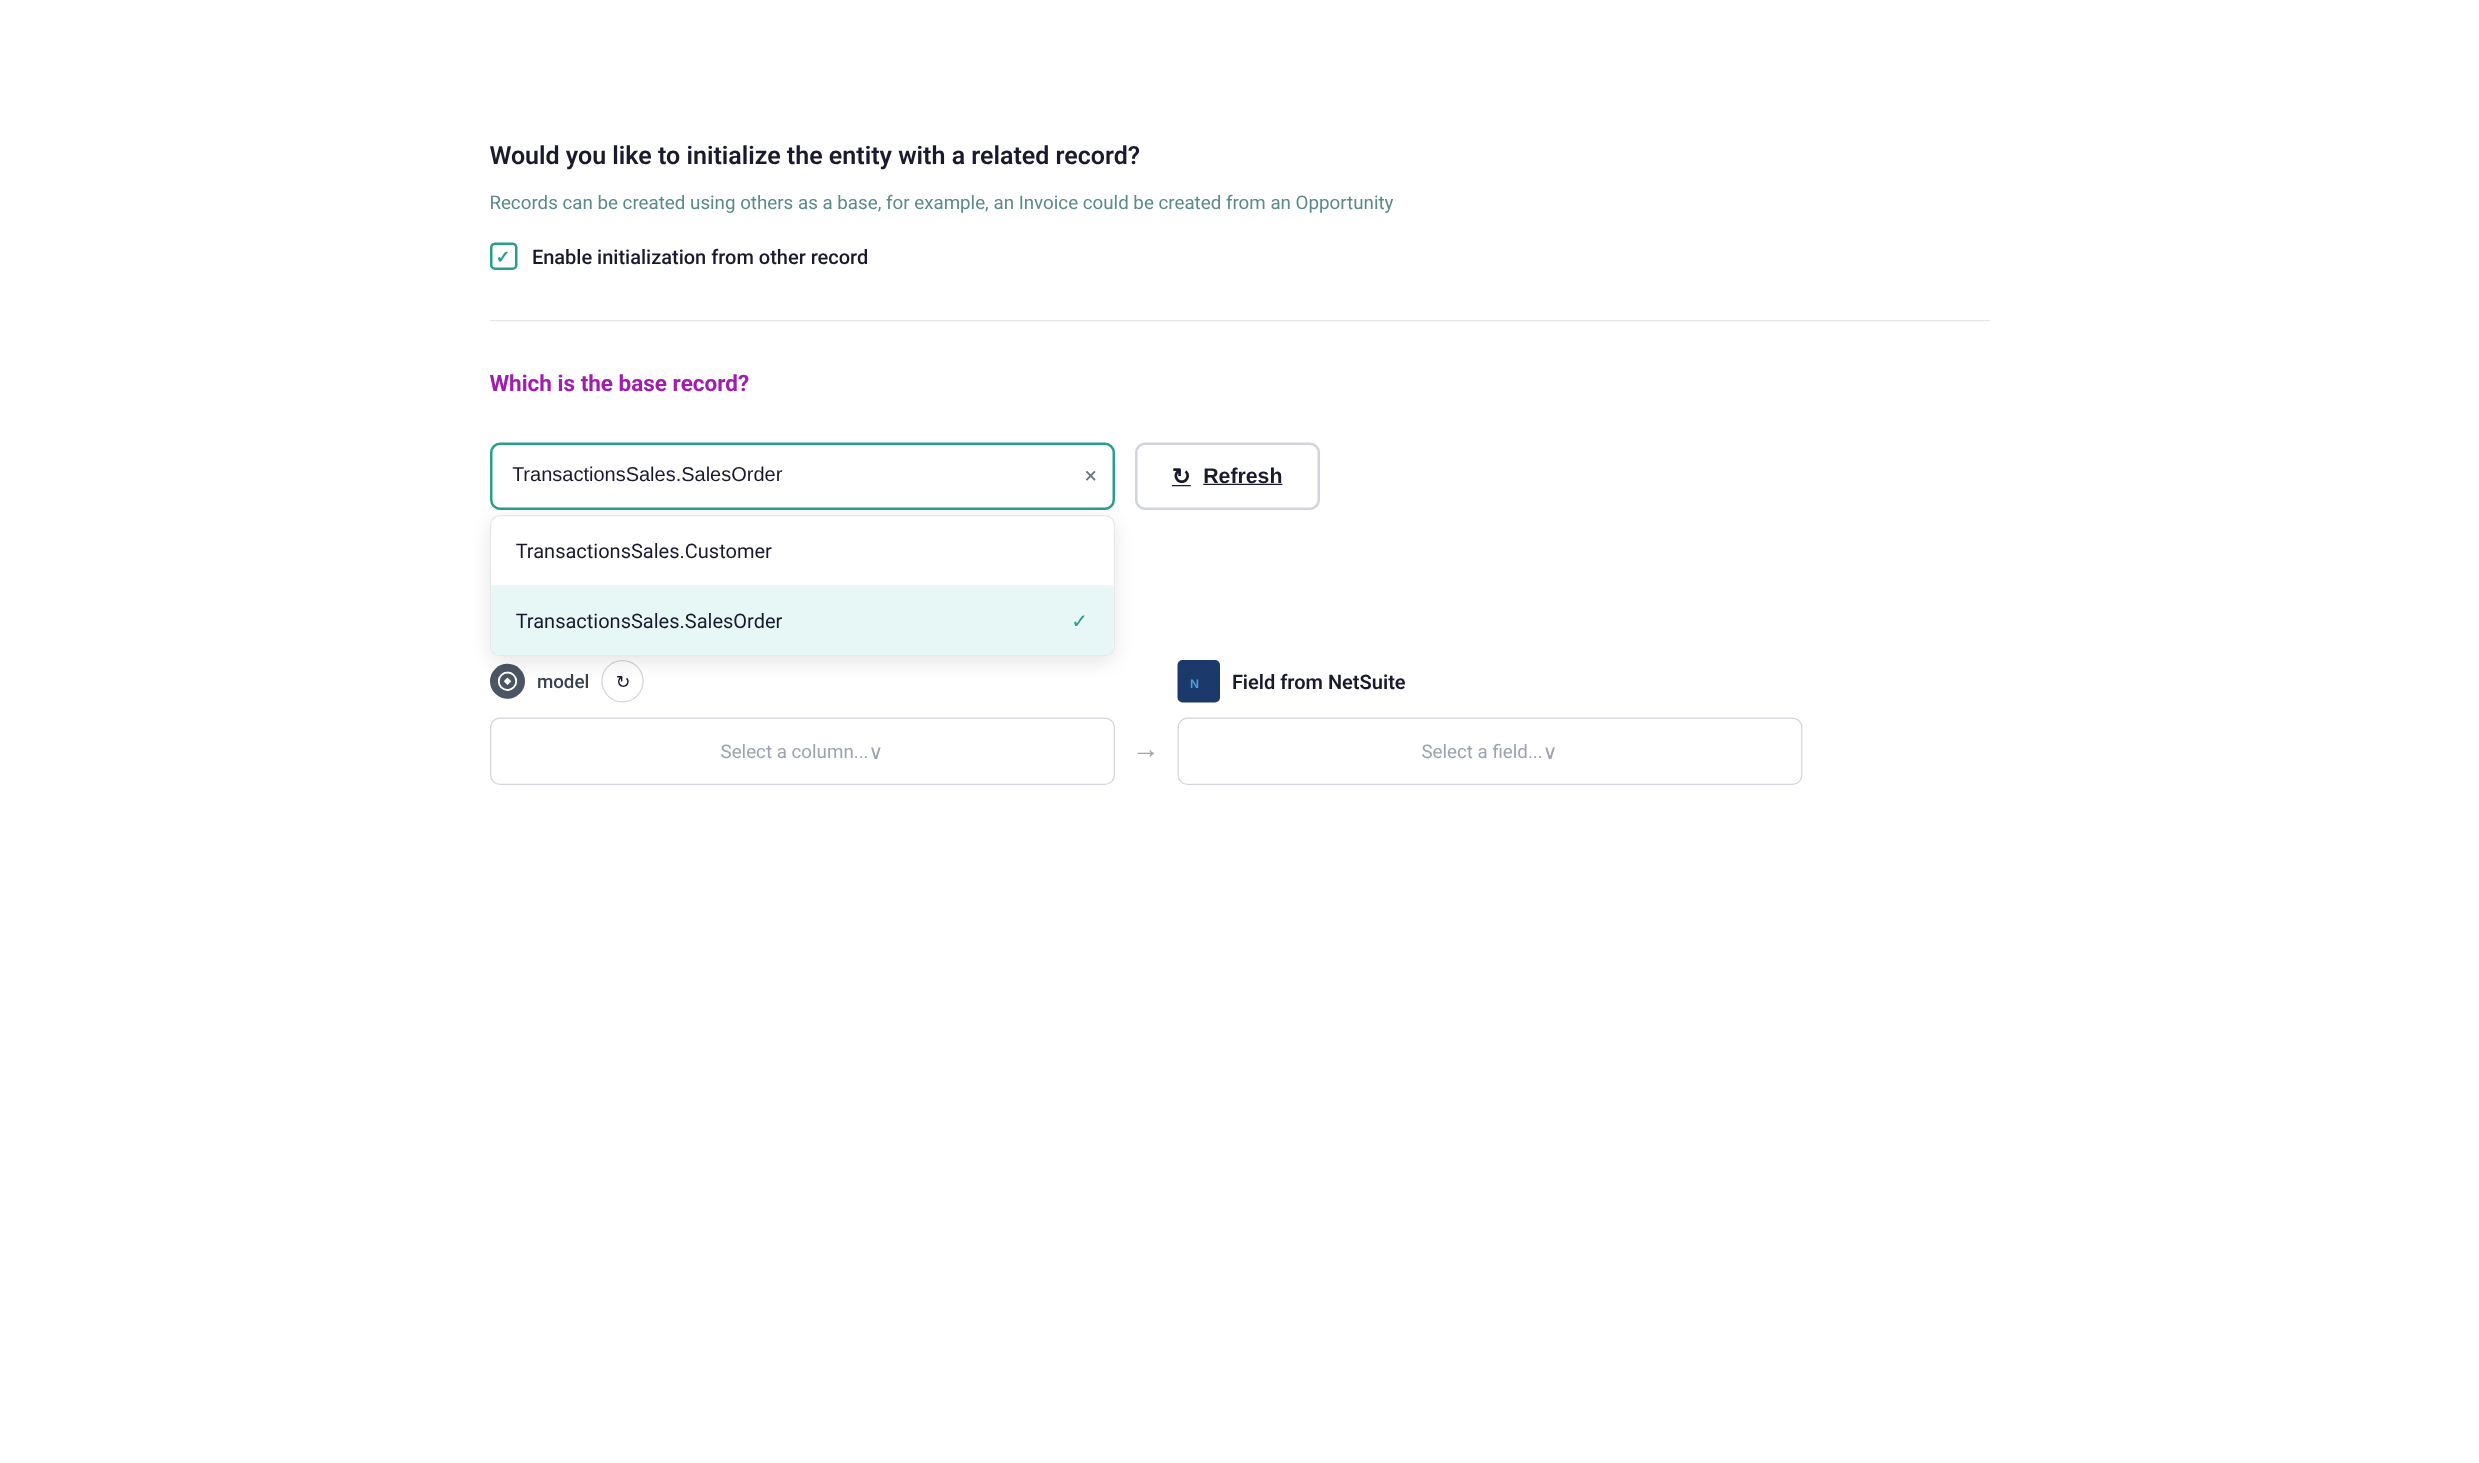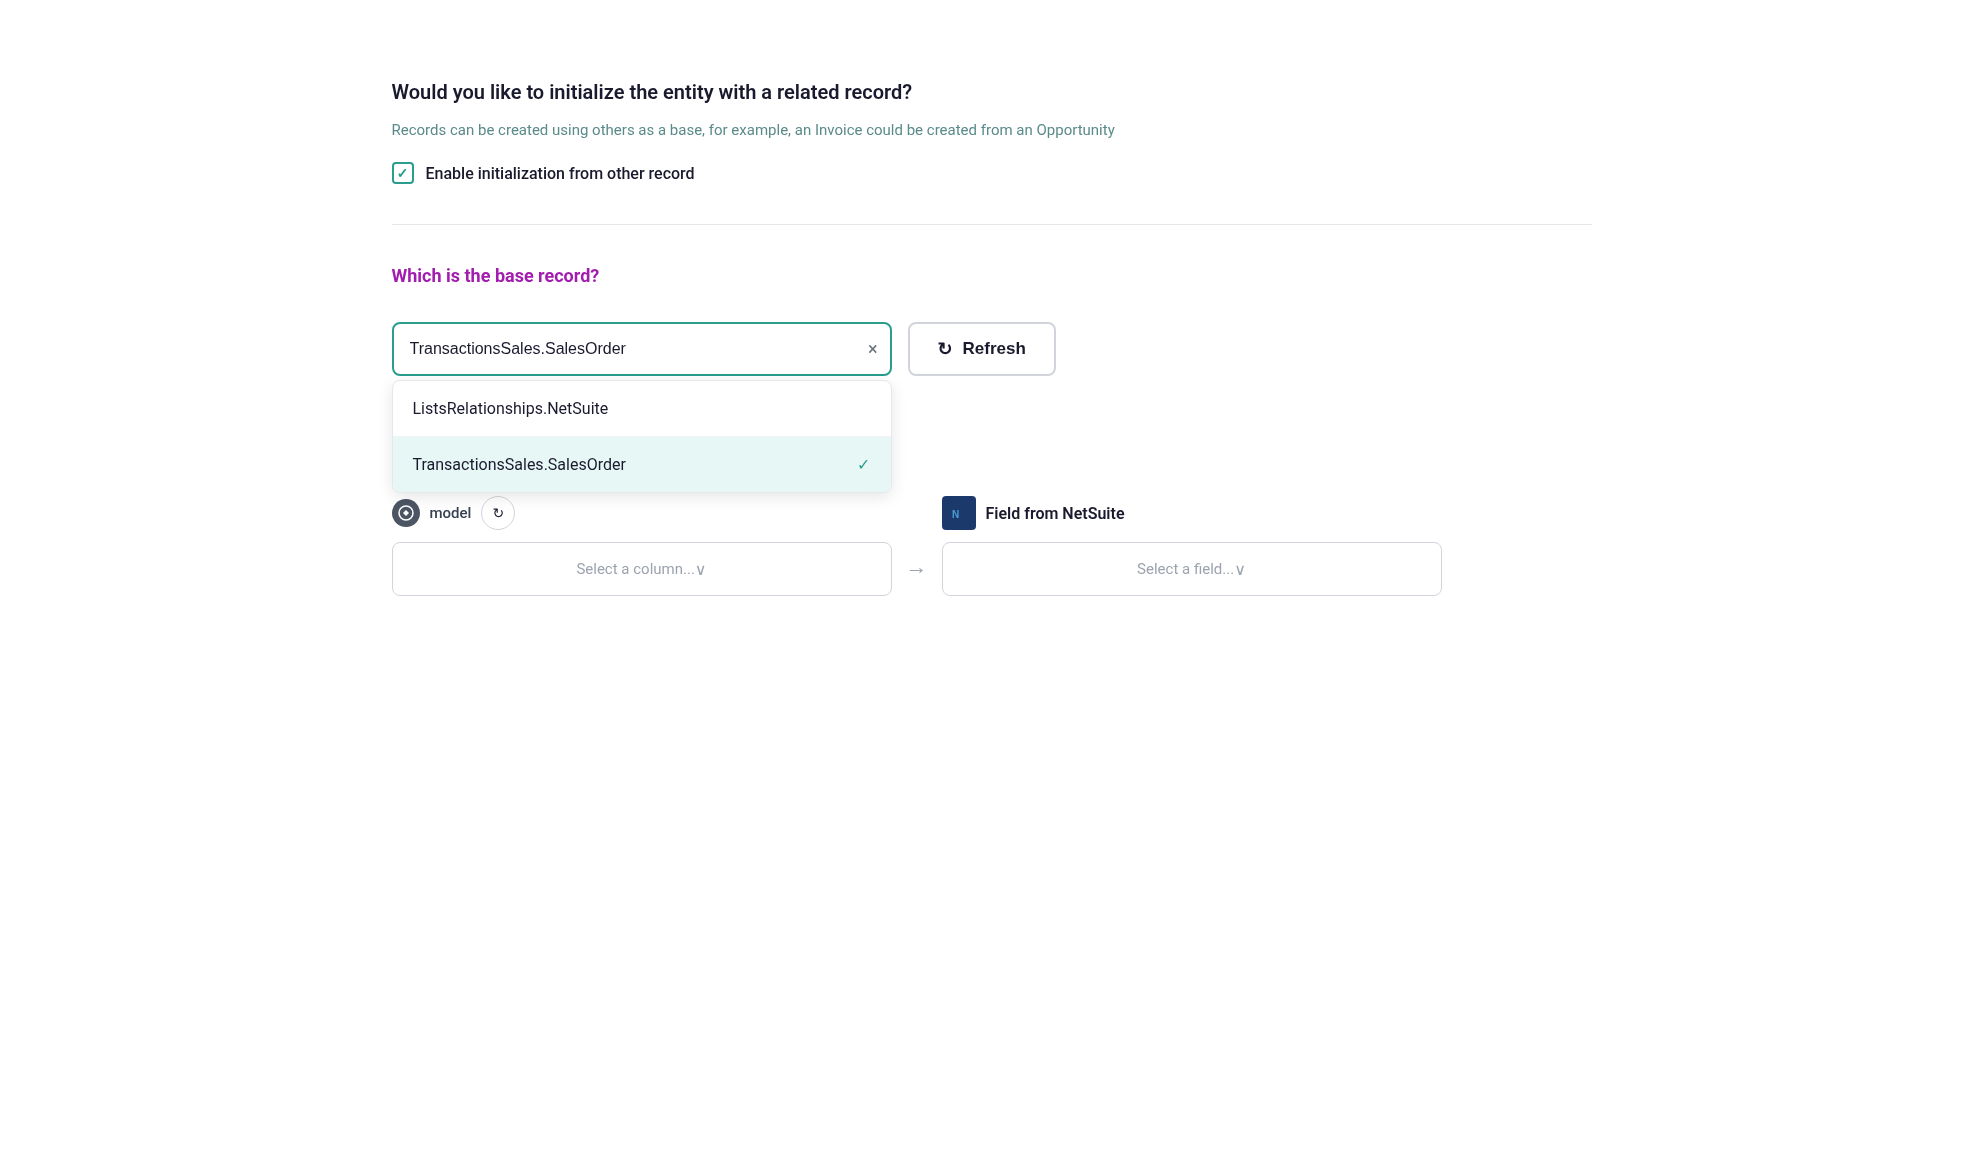--- a/index.html
+++ b/index.html
@@ -26,20 +26,21 @@
     
     .section-initialize {
       margin-bottom: 40px;
     }
 
     .section-title {
       font-size: 20px;
       font-weight: 600;
       color: #1a1a2e;
       margin-bottom: 14px;
+      margin-top: 32px;
     }
 
     .section-description {
       font-size: 15px;
       color: #5a8a8a;
       line-height: 1.6;
       margin-bottom: 20px;
       max-width: 820px;
     }
 
@@ -90,20 +91,21 @@
       font-weight: 700;
       color: #a21caf;
       margin-bottom: 36px;
     }
 
     .input-row {
       display: flex;
       align-items: flex-start;
       gap: 16px;
       position: relative;
+      text-decoration: underline;
     }
 
     .search-input-wrapper {
       position: relative;
       width: 500px;
     }
 
     .search-input {
       width: 100%;
       height: 54px;
@@ -285,21 +287,21 @@
     <div class="section-subtitle">Which is the base record?</div>
 
     <div class="input-row">
       <div class="search-input-wrapper">
         <input class="search-input" type="text" value="TransactionsSales.SalesOrder" style="">
         <span class="clear-icon">×</span>
 
         
         <div class="dropdown-list">
           <div class="dropdown-item">
-            <span>ListsRelationships.NetSuite</span>
+            <span>TransactionsSales.Customer</span>
           </div>
           <div class="dropdown-item selected">
             <span>TransactionsSales.SalesOrder</span>
             <span class="check-icon">✓</span>
           </div>
         </div>
       </div>
 
       <button class="refresh-button">
         <span class="refresh-icon">↻</span>

